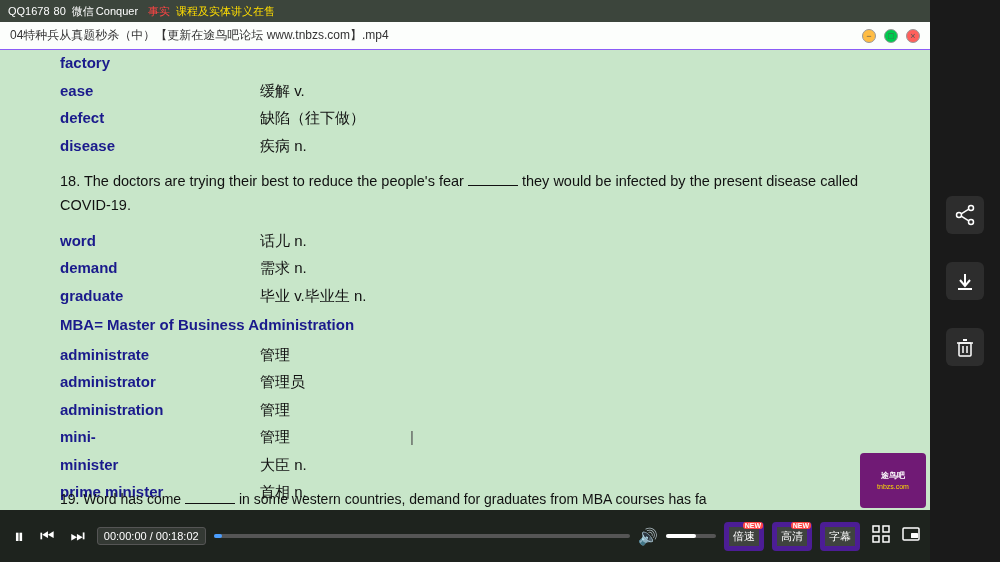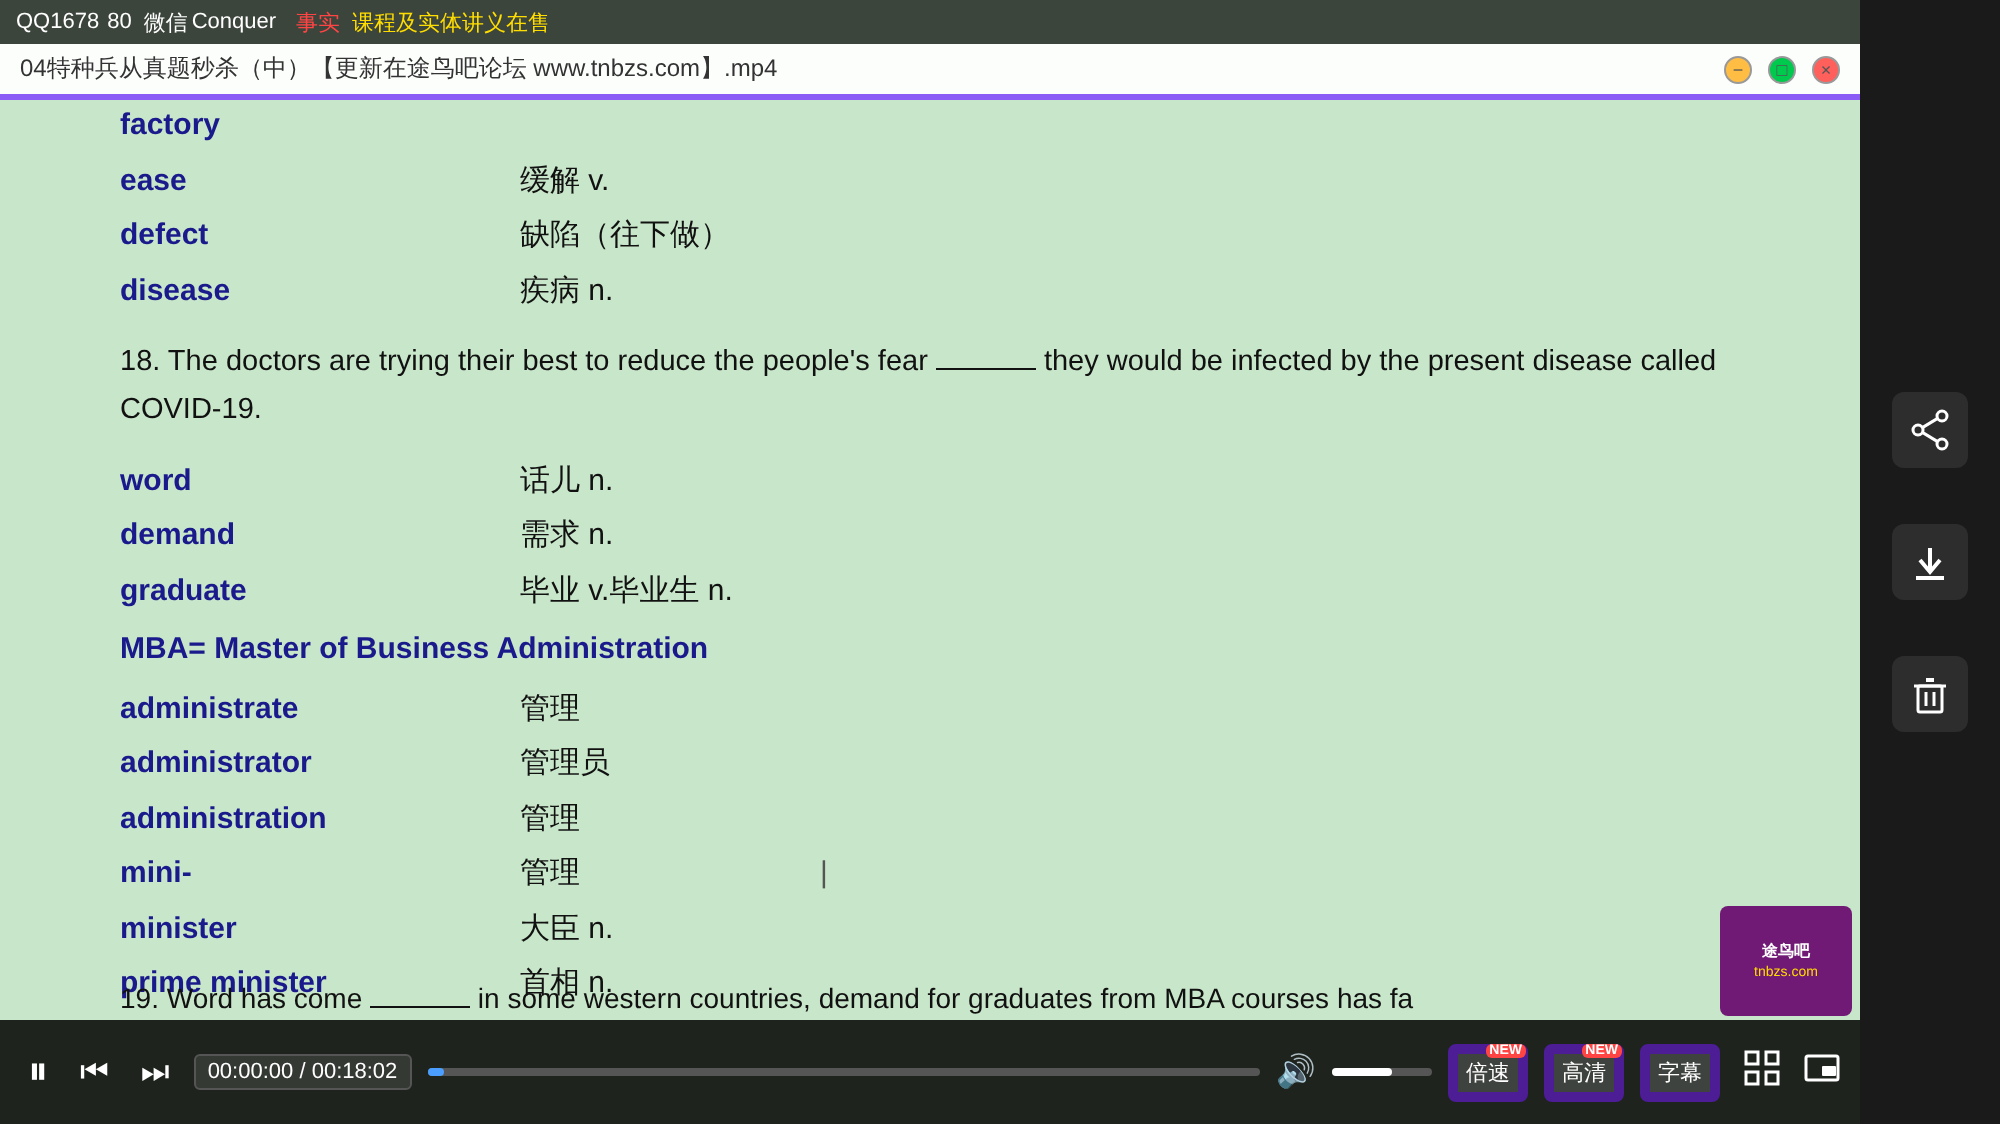--- a/index.html
+++ b/index.html
@@ -49,21 +49,21 @@
     
     .title-bar {
       position: absolute;
       top: 22px; left: 0; right: 0;
       height: 28px;
       background: rgba(255,255,255,0.95);
       display: flex;
       align-items: center;
       padding: 0 10px;
       z-index: 10;
-      border-bottom: 3px solid #8b5cf6;
+      border-bottom: 1px solid #8b5cf6;
     }
     .title-bar .title-text {
       flex: 1;
       font-size: 12px;
       color: #333;
       white-space: nowrap;
       overflow: hidden;
     }
     .title-bar .win-controls {
       display: flex;

